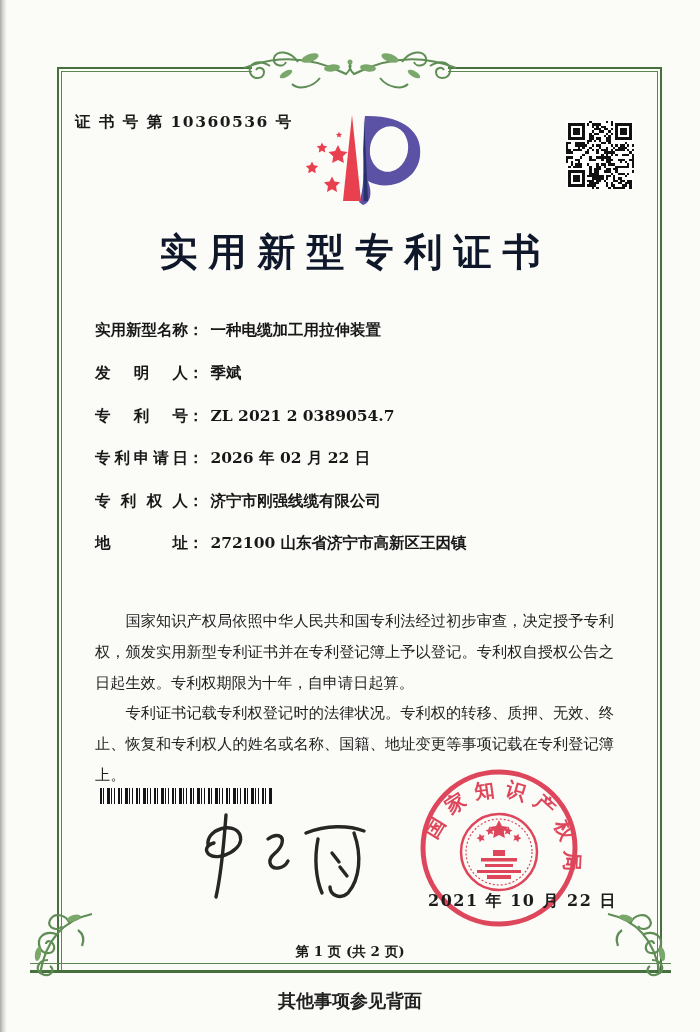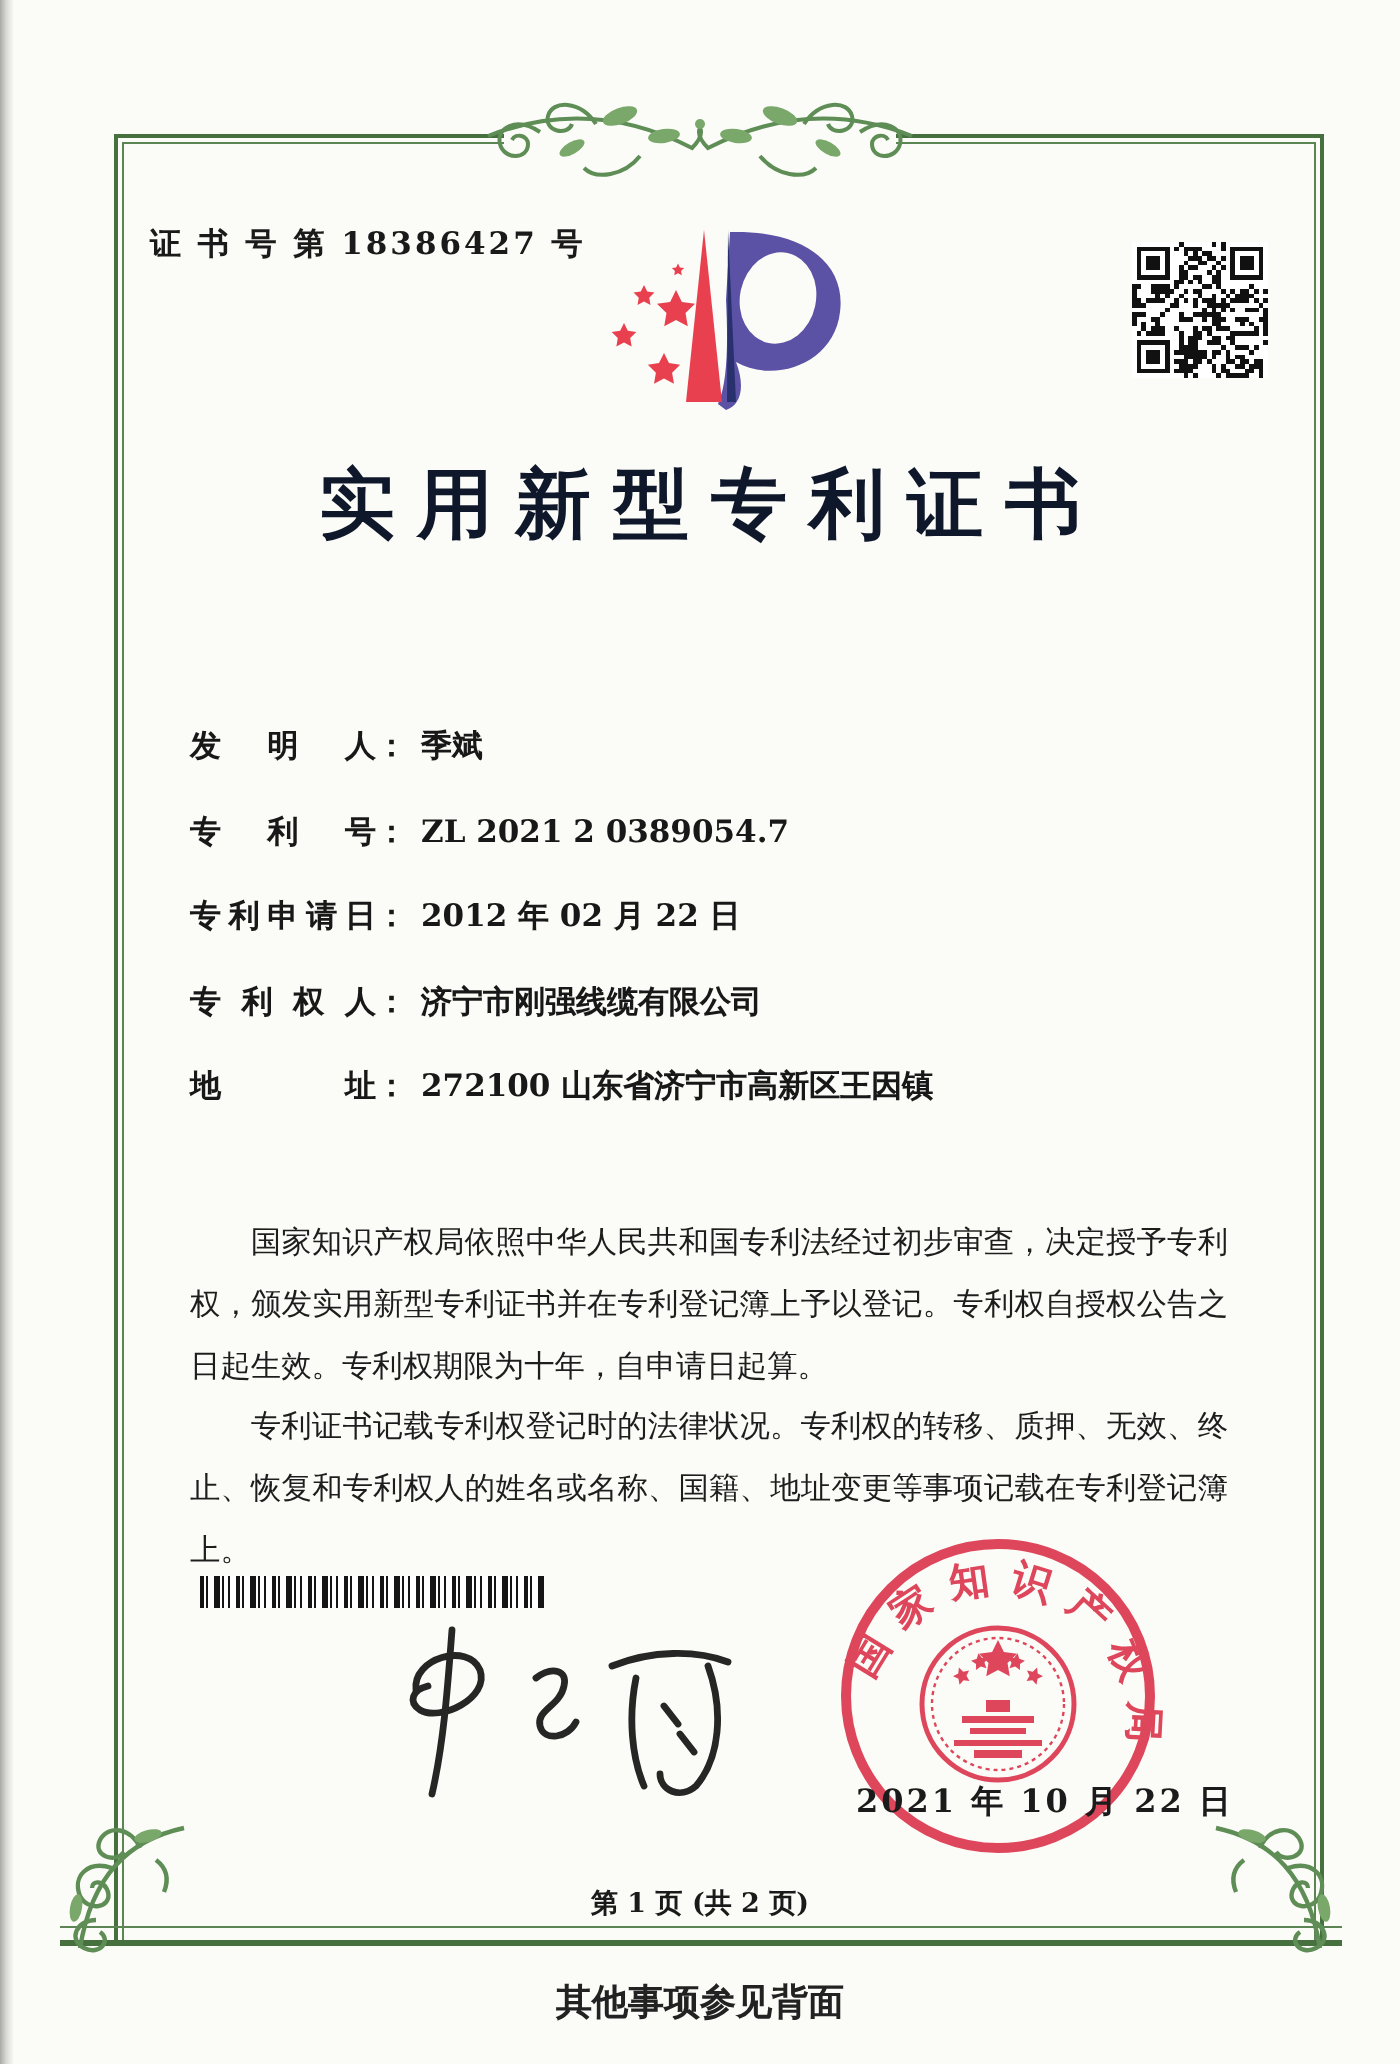--- a/index.html
+++ b/index.html
@@ -106,21 +106,21 @@
       <path d="M44,16 C40,6 28,4 24,12 C20,20 32,24 36,18"></path>
       <path d="M22,52 C12,52 8,62 16,66 C24,70 30,62 24,58"></path>
       <path d="M52,22 Q60,28 56,38"></path>
     </g>
     <g fill="#7aa86b">
       <ellipse cx="48" cy="10" rx="7" ry="3" transform="rotate(-15 48 10)"></ellipse>
       <ellipse cx="12" cy="46" rx="3" ry="7" transform="rotate(10 12 46)"></ellipse>
     </g>
   </svg>
 
-  <div class="cert-no">证 书 号 第 18386427 号</div>
+  <div class="cert-no">证 书 号 第 10360536 号</div>
 
   <svg class="logo" viewBox="0 0 150 112">
     <defs>
       <path id="star" d="M0,-1 L0.294,-0.405 0.951,-0.309 0.476,0.155 0.588,0.809 0,0.5 -0.588,0.809 -0.476,0.155 -0.951,-0.309 -0.294,-0.405 Z"></path>
     </defs>
     <path d="M85,4 C124,3 143,21 140,44 C137,70 107,80 88,69 C93,82 90,91 83,93 L79,90 C84,79 84,58 83,38 Z" fill="#5b51a5"></path>
     <ellipse cx="109" cy="37" rx="19" ry="23" fill="#fbfbf7" transform="rotate(12 109 37)"></ellipse>
     <polygon points="72,3 81,89 63,89" fill="#e8404f"></polygon>
     <polygon points="84,3 88,89 83.5,89" fill="#28306e"></polygon>
     <g fill="#e8404f">
@@ -422,28 +422,31 @@
           <rect x="22" y="28" width="1" height="1"></rect>
           <rect x="23" y="28" width="1" height="1"></rect>
           <rect x="24" y="28" width="1" height="1"></rect>
           <rect x="27" y="28" width="1" height="1"></rect>
         </g>
     </svg>
   </div>
 
   <div class="title">实用新型专利证书</div>
 
+  <div class="row" style="top:320px">
+    <span class="lab">实用新型名称</span><span class="colon">：</span><span class="val">一种电缆加工用拉伸装置</span>
+  </div>
   <div class="row" style="top:363px">
     <span class="lab">发明人</span><span class="colon">：</span><span class="val">季斌</span>
   </div>
   <div class="row" style="top:406px">
     <span class="lab">专利号</span><span class="colon">：</span><span class="val">ZL 2021 2 0389054.7</span>
   </div>
   <div class="row" style="top:448px">
-    <span class="lab">专利申请日</span><span class="colon">：</span><span class="val">2012 年 02 月 22 日</span>
+    <span class="lab">专利申请日</span><span class="colon">：</span><span class="val">2026 年 02 月 22 日</span>
   </div>
   <div class="row" style="top:491px">
     <span class="lab">专利权人</span><span class="colon">：</span><span class="val">济宁市刚强线缆有限公司</span>
   </div>
   <div class="row" style="top:533px">
     <span class="lab">地址</span><span class="colon">：</span><span class="val">272100 山东省济宁市高新区王因镇</span>
   </div>
 
   <div class="paras">
     <p>国家知识产权局依照中华人民共和国专利法经过初步审查，决定授予专利权，颁发实用新型专利证书并在专利登记簿上予以登记。专利权自授权公告之日起生效。专利权期限为十年，自申请日起算。</p>

